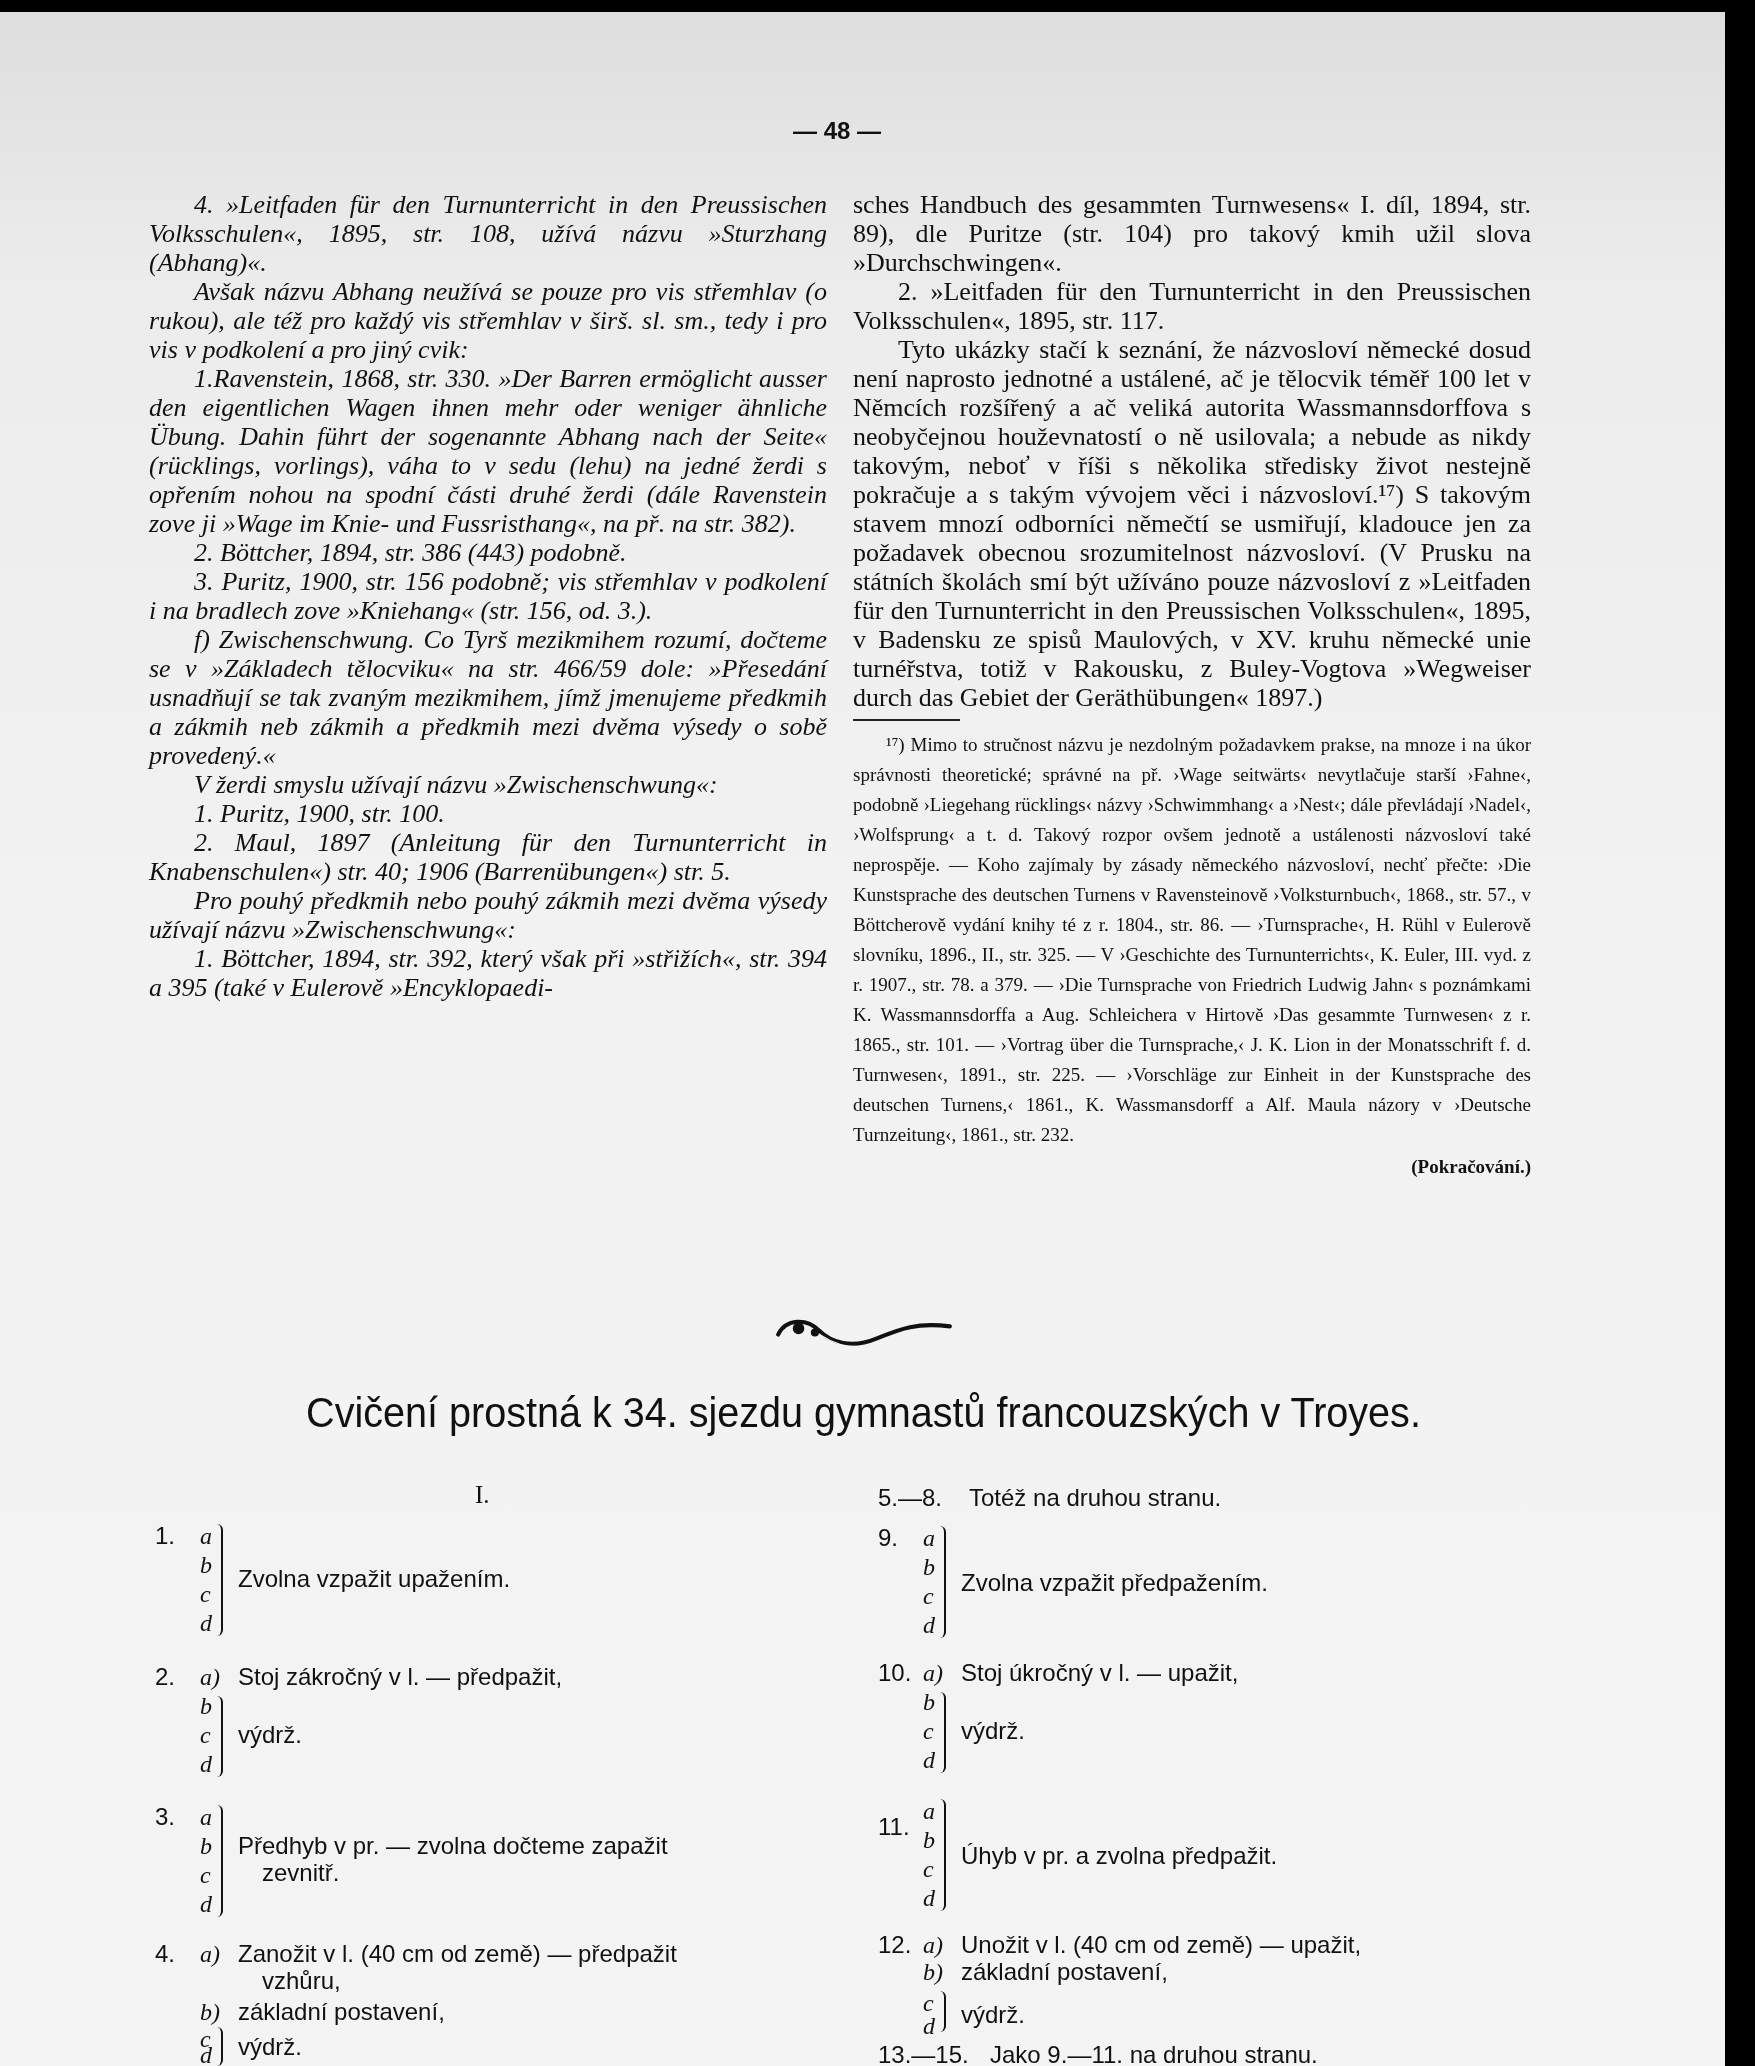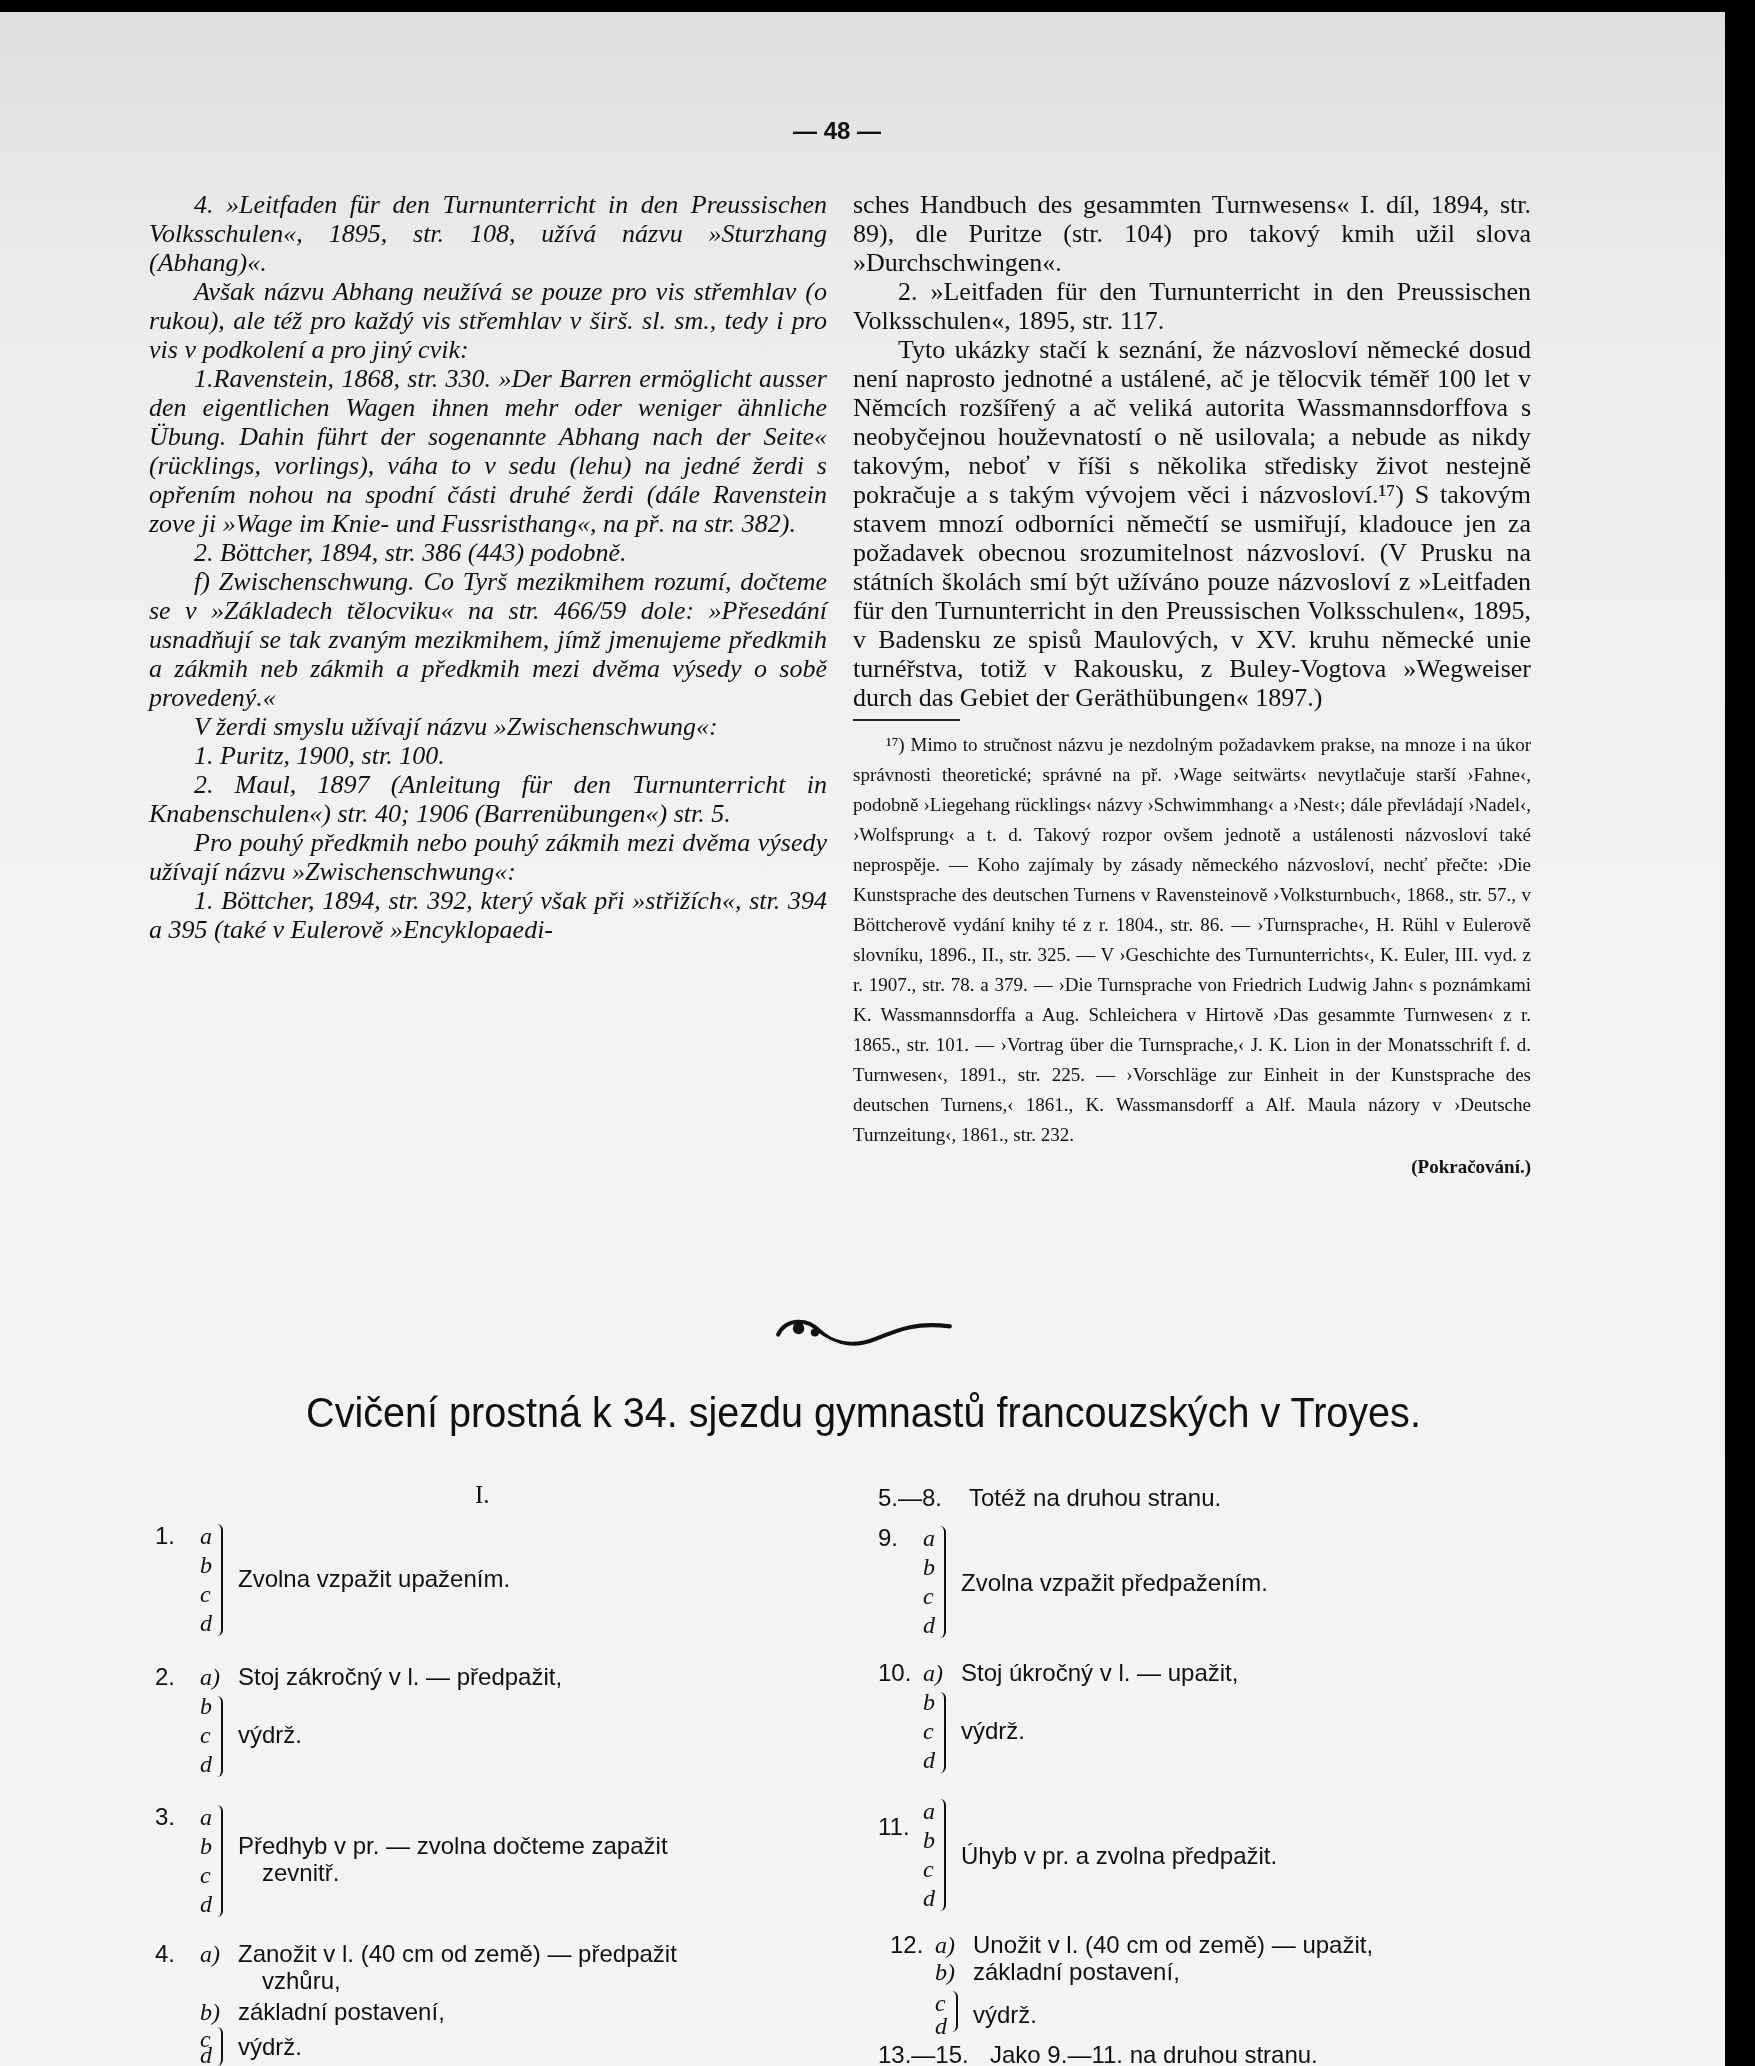--- a/index.html
+++ b/index.html
@@ -50,20 +50,21 @@
 
 <div class="page">
 
   <div class="page-number">— 48 —</div>
 
   <div class="col col-left">
     <p>4. »Leitfaden für den Turnunterricht in den Preussischen Volksschulen«, 1895, str. 108, užívá názvu »Sturzhang (Abhang)«.</p>
     <p>Avšak názvu Abhang neužívá se pouze pro vis střemhlav (o rukou), ale též pro každý vis střemhlav v širš. sl. sm., tedy i pro vis v podkolení a pro jiný cvik:</p>
     <p>1.Ravenstein, 1868, str. 330. »Der Barren ermöglicht ausser den eigentlichen Wagen ihnen mehr oder weniger ähnliche Übung. Dahin führt der sogenannte Abhang nach der Seite« (rücklings, vorlings), váha to v sedu (lehu) na jedné žerdi s opřením nohou na spodní části druhé žerdi (dále Ravenstein zove ji »Wage im Knie- und Fussristhang«, na př. na str. 382).</p>
     <p>2. Böttcher, 1894, str. 386 (443) podobně.</p>
+    <p>3. Puritz, 1900, str. 156 podobně; vis střemhlav v podkolení i na bradlech zove »Kniehang« (str. 156, od. 3.).</p>
     <p>f) Zwischenschwung. Co Tyrš mezikmihem rozumí, dočteme se v »Základech tělocviku« na str. 466/59 dole: »Přesedání usnadňují se tak zvaným mezikmihem, jímž jmenujeme předkmih a zákmih neb zákmih a předkmih mezi dvěma výsedy o sobě provedený.«</p>
     <p>V žerdi smyslu užívají názvu »Zwischenschwung«:</p>
     <p>1. Puritz, 1900, str. 100.</p>
     <p>2. Maul, 1897 (Anleitung für den Turnunterricht in Knabenschulen«) str. 40; 1906 (Barrenübungen«) str. 5.</p>
     <p>Pro pouhý předkmih nebo pouhý zákmih mezi dvěma výsedy užívají názvu »Zwischenschwung«:</p>
     <p>1. Böttcher, 1894, str. 392, který však při »střižích«, str. 394 a 395 (také v Eulerově »Encyklopaedi-</p>
   </div>
 
   <div class="col col-right">
     <p class="noindent">sches Handbuch des gesammten Turnwesens« I. díl, 1894, str. 89), dle Puritze (str. 104) pro takový kmih užil slova »Durchschwingen«.</p>
@@ -160,21 +161,21 @@
   <div class="ex" style="left:878px; top:1785px; width:702px; height:120px;">
     <span class="num" style="top:16px">11.</span>
     <span class="letters" style="top:0">a</span>
     <span class="letters" style="top:29px">b</span>
     <span class="letters" style="top:58px">c</span>
     <span class="letters" style="top:87px">d</span>
     <span class="brace" style="top:2.1px; height:112px;"></span>
     <span class="text" style="top:45px">Úhyb v pr. a zvolna předpažit.</span>
   </div>
 
-  <div class="ex" style="left:878px; top:1919px; width:702px; height:120px;margin-left:12px;">
+  <div class="ex" style="left:878px; top:1919px; width:702px; height:120px;">
     <span class="num" style="top:0">12.</span>
     <span class="letters" style="top:0">a)</span>
     <span class="text" style="top:0">Unožit v l. (40 cm od země) — upažit,</span>
     <span class="letters" style="top:27px">b)</span>
     <span class="text" style="top:27px">základní postavení,</span>
     <span class="letters" style="top:58px">c</span>
     <span class="letters" style="top:81px">d</span>
     <span class="brace" style="top:60px; height:41px;"></span>
     <span class="text" style="top:70px">výdrž.</span>
   </div>

